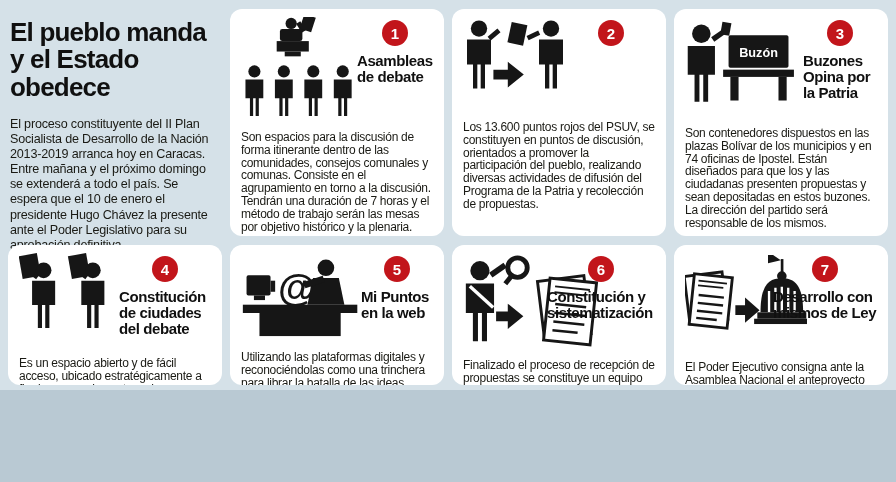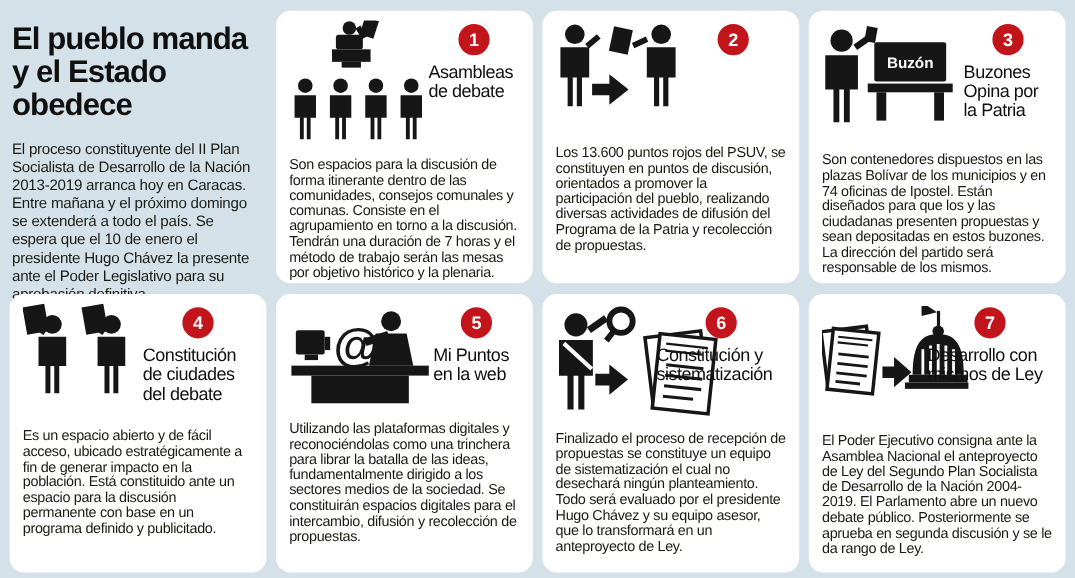--- a/index.html
+++ b/index.html
@@ -1,35 +1,35 @@
 <!DOCTYPE html>
 <html><head>
 <meta charset="utf-8">
 <style>
   html,body{margin:0;padding:0;background:#b9c9d3;}
   .board{
-    width:896px;height:482px;background:#d5e1e8;box-sizing:border-box;
+    width:896px;height:390px;background:#d5e1e8;box-sizing:border-box;
     display:grid;grid-template-columns:214px 214px 214px 214px;
     grid-template-rows:227px 1fr;gap:9px 8px;padding:9px 8px 5px;
     font-family:"Liberation Sans",sans-serif;color:#15150f;overflow:hidden;
   }
   .intro{padding:6px 4px 0 2px;}
   .main-title{font-size:26px;font-weight:bold;color:#101010;line-height:1.05;
     letter-spacing:-0.8px;margin:4px 0 16px;}
   .main-title span{display:block;}
   .intro-text{font-size:12.6px;line-height:1.2;letter-spacing:-0.2px;margin:0;color:#1a1a14;}
   .card{background:#ffffff;border-radius:12px;padding:8px 11px 6px;box-sizing:border-box;overflow:hidden;}
   .card-head{display:flex;align-items:flex-start;position:relative;}
   .icon-zone{flex:0 0 auto;line-height:0;text-decoration:underline;}
   .abs-icon{position:absolute;left:0;top:2px;line-height:0;}
   .head-right{flex:1 1 auto;min-width:0;display:flex;flex-direction:column;align-items:center;padding-top:3px;position:relative;z-index:2;}
   .head-right.fixedw{margin-left:auto;flex:0 0 auto;}
   .badge{width:26px;height:26px;border-radius:50%;background:#c2151b;color:#fff;
     font-weight:bold;font-size:15px;display:flex;align-items:center;justify-content:center;}
-  .step-title{font-size:15px;font-weight:normal;line-height:1.08;letter-spacing:-0.4px;
+  .step-title{font-size:15px;font-weight:bold;line-height:1.08;letter-spacing:-0.4px;
     color:#101010;margin:7px 0 0;align-self:flex-start;width:100%;}
   .step-body{font-size:12px;line-height:1.07;letter-spacing:-0.28px;margin:6px 0 0;color:#1a1a14;}
   svg{fill:#161616;}
   .svgtext{font-family:"Liberation Sans",sans-serif;font-weight:bold;}
 </style>
 </head>
 <body>
 
 <svg width="0" height="0" style="position:absolute" aria-hidden="true">
   <defs>

